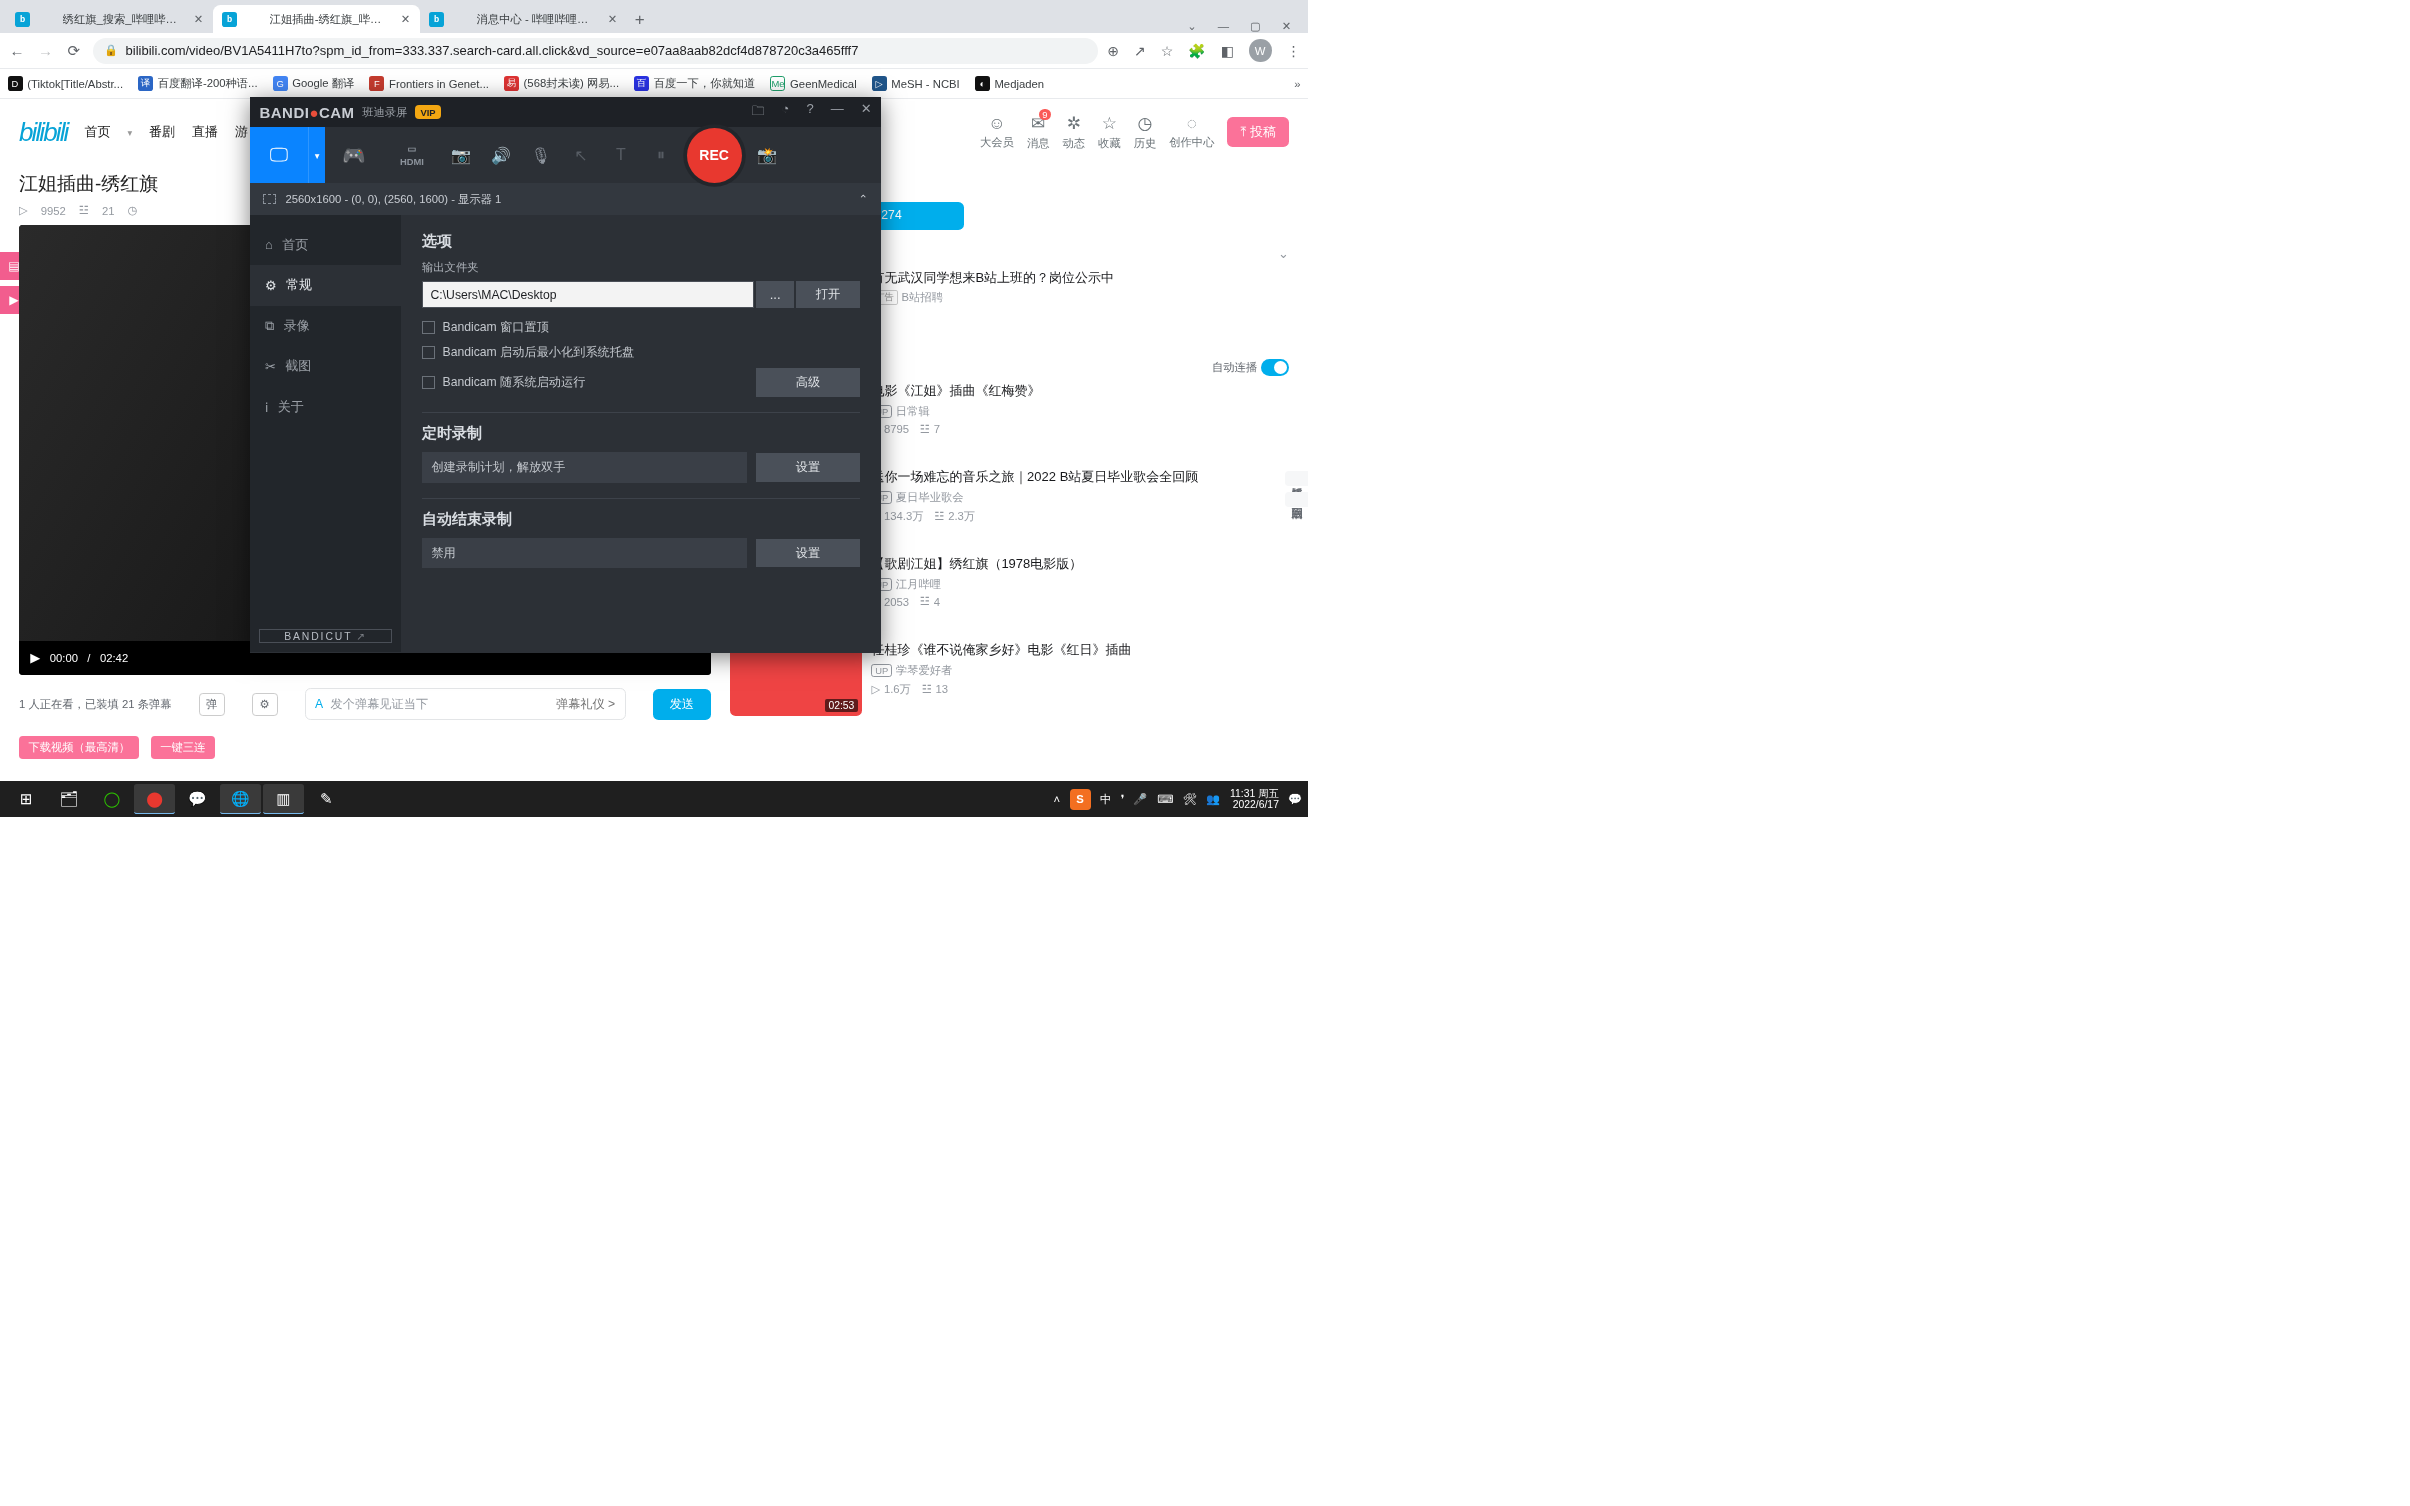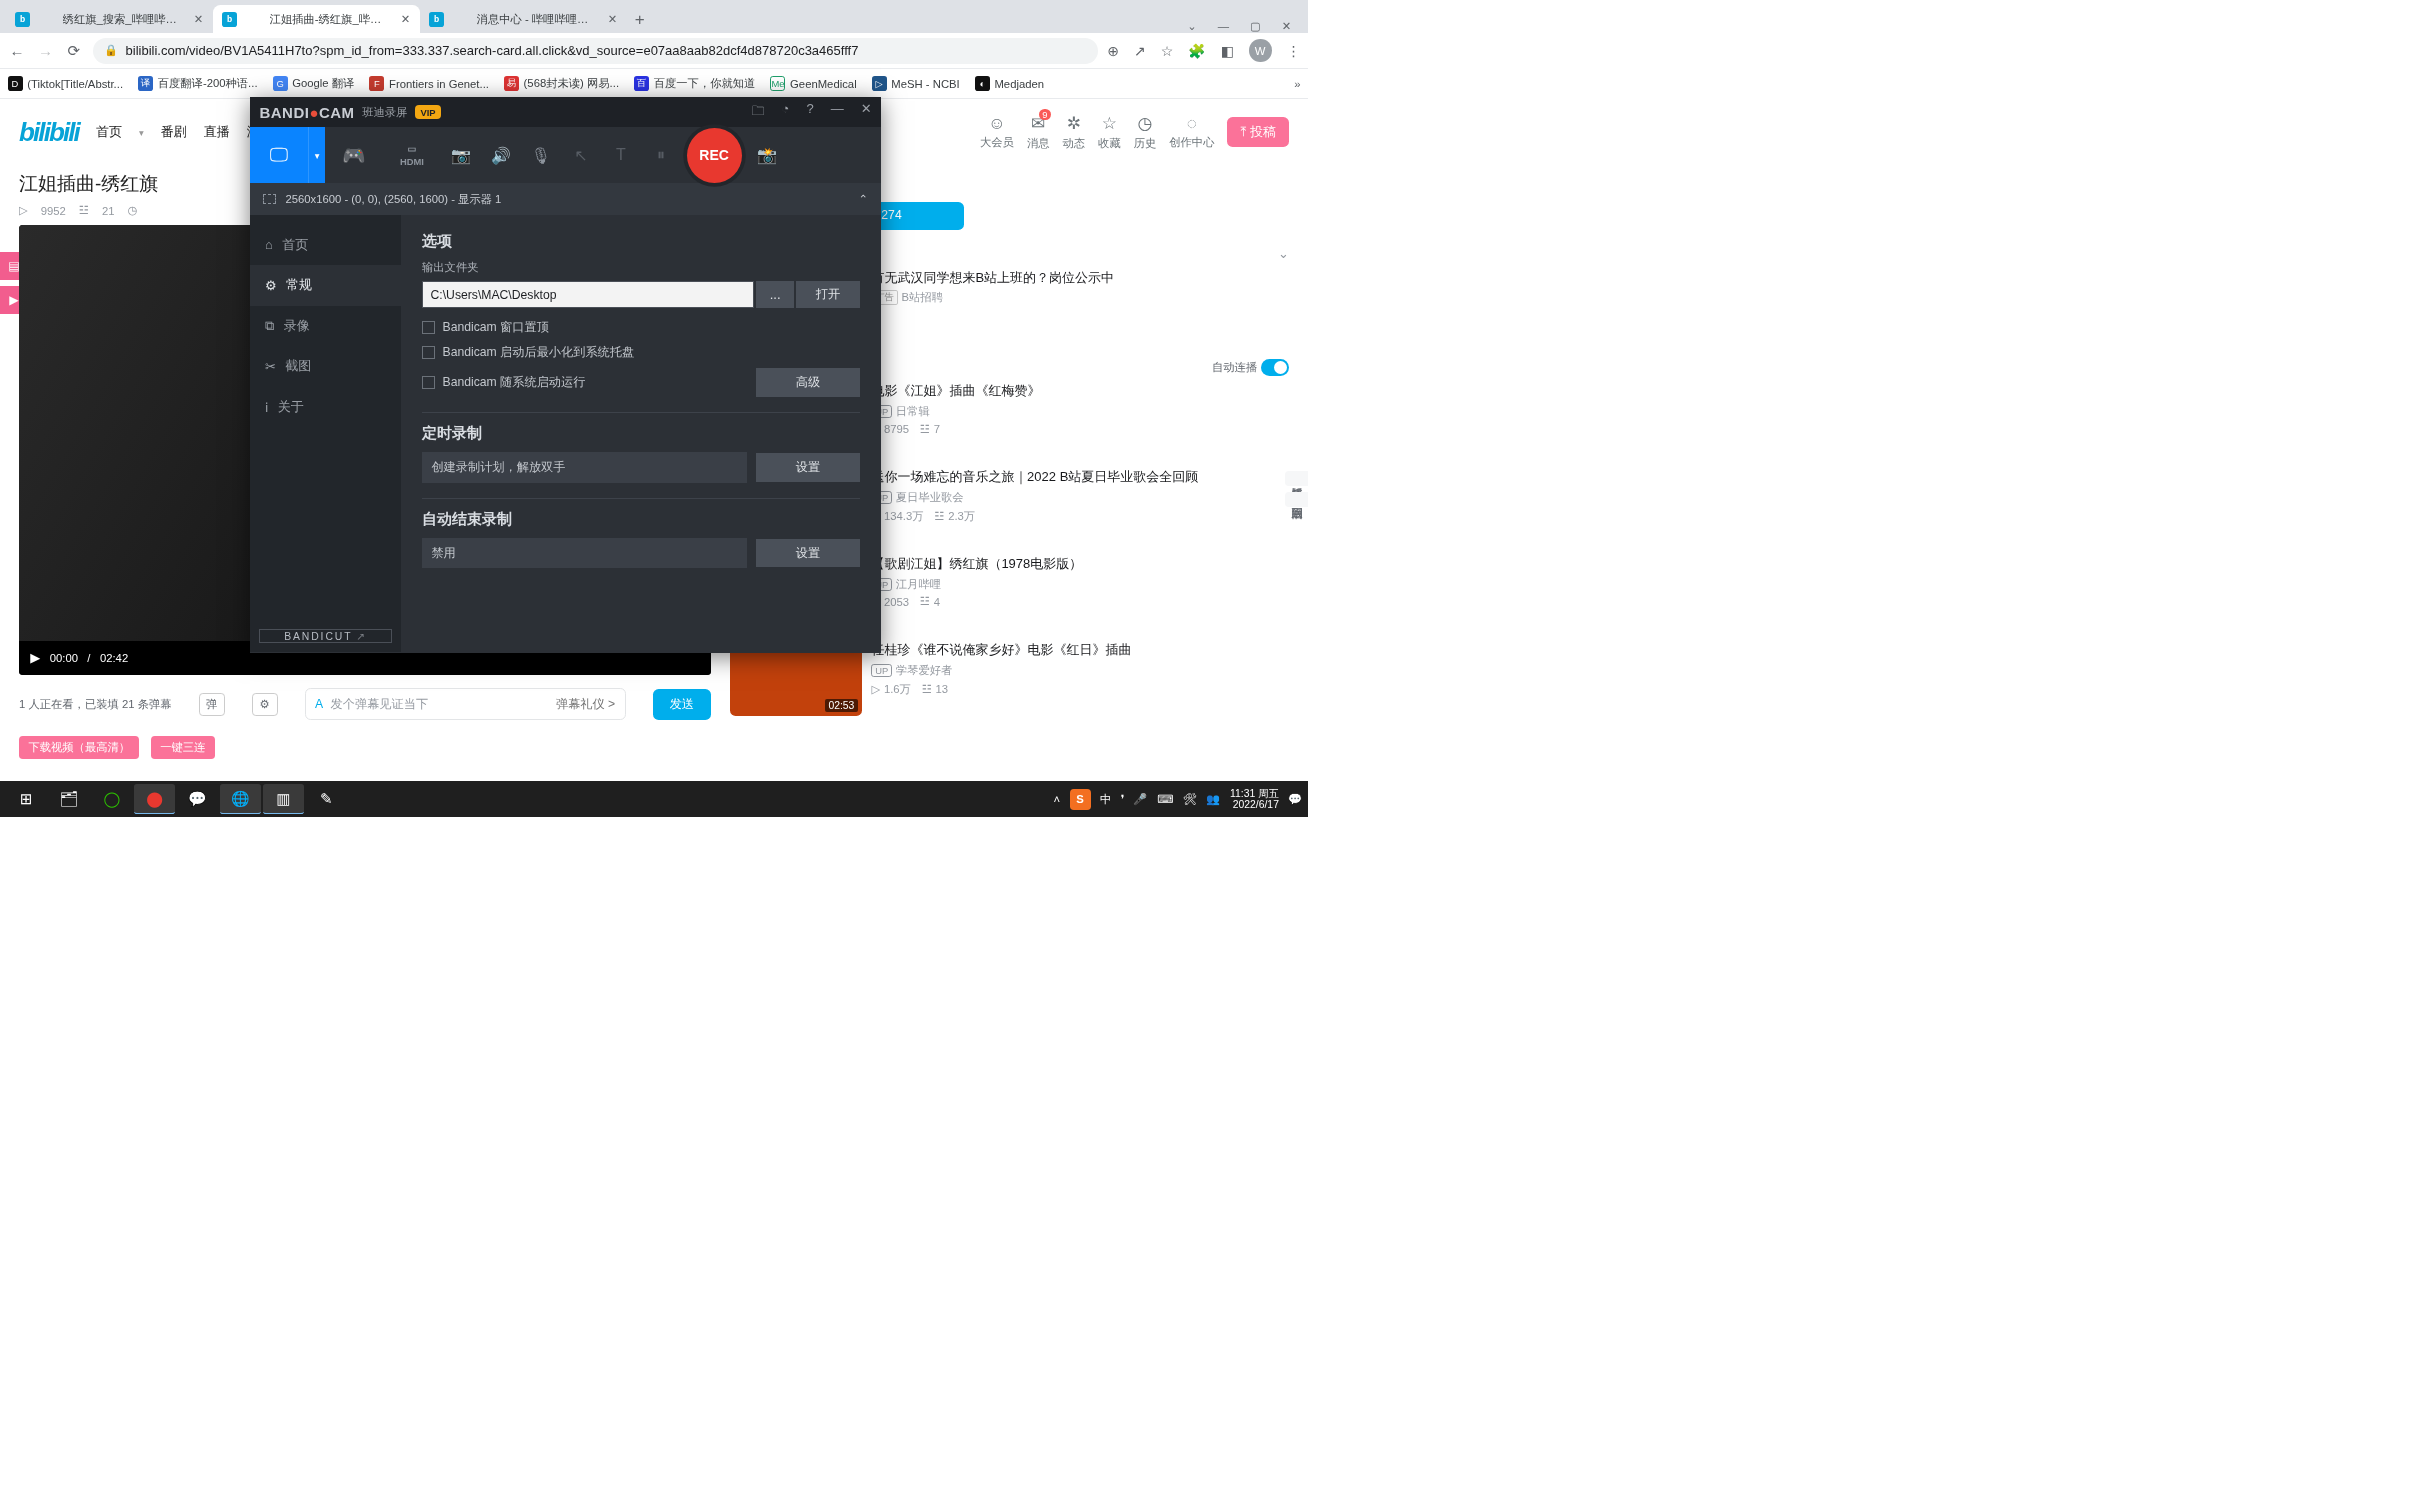--- a/index.html
+++ b/index.html
@@ -21,21 +21,21 @@
 .lock-ic { font-size:11.3px; color:#5f6368; }
 .addr-right { display:flex; gap:15px; color:#5f6368; align-items:center; font-size:14px; }
 .avatar-circle { width:22.6px; height:22.6px; border-radius:50%; background:#9aa0a6; color:#fff; display:flex; align-items:center; justify-content:center; font-size:11.3px; }
 
 .bookmarks { height:30px; background:#fff; display:flex; align-items:center; padding:0 7.5px; gap:15px; border-bottom:0.9px solid #e8eaed; font-size:11.3px; color:#3c4043; }
 .bm-item { display:flex; align-items:center; gap:4.7px; white-space:nowrap; }
 .bm-ic { width:15px; height:15px; border-radius:2.8px; display:inline-flex; align-items:center; justify-content:center; font-size:9.4px; color:#fff; }
 
 
 .bili-header { height:66px; display:flex; align-items:center; padding:0 19px; gap:17px; }
-.bili-logo { font-family:Arial; font-weight:bold; font-size:26px; color:#07a3d7; letter-spacing:-1.9px; font-style:italic; }
+.bili-logo { font-family:Arial; font-weight:normal; font-size:26px; color:#07a3d7; letter-spacing:-1.9px; font-style:italic; }
 .bili-nav { display:flex; gap:17px; color:#212121; font-size:13px; align-items:center;}
 .bili-right { margin-left:auto; display:flex; gap:13px; align-items:center; }
 .ic-col { display:flex; flex-direction:column; align-items:center; gap:1.9px; color:#6d757a; font-size:11.3px; position:relative; }
 .ic-col .ic { font-size:17px; }
 .badge-red { position:absolute; top:-3.8px; right:-1.9px; background:#fa5a57; color:#fff; font-size:9.4px; border-radius:7.5px; padding:0 3.8px; }
 .tougao-btn { background:#fb7299; color:#fff; border-radius:5.6px; padding:5.6px 13px; font-size:13px; display:flex; align-items:center; gap:3.8px; }
 
 
 .page-body { display:flex; padding:0 19px; gap:19px; }
 .left-col { width:692px; }
@@ -417,21 +417,21 @@
         <div>【歌剧江姐】绣红旗（1978电影版）</div>
         <div class="sub">
             <span class="upbadge">UP</span>
             <span>江月哔哩</span>
           </div>
         <div class="sub"><span>▷</span><span>2053</span>&nbsp;<span>☳</span><span>4</span></div>
       </div>
     </div>
 
     <div class="reco-item">
-      <div class="thumb" style="background:#c2410c">
+      <div class="thumb" style="background:#ef4444">
           <span class="dur">02:53</span>
         </div>
       <div class="reco-meta">
         <div>任桂珍《谁不说俺家乡好》电影《红日》插曲</div>
         <div class="sub">
             <span class="upbadge">UP</span>
             <span>学琴爱好者</span>
           </div>
         <div class="sub"><span>▷</span><span>1.6万</span>&nbsp;<span>☳</span><span>13</span></div>
       </div>

